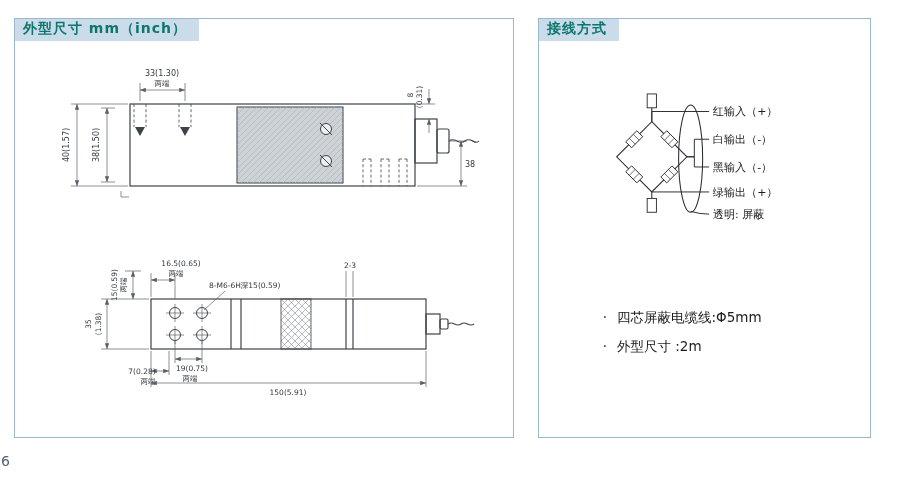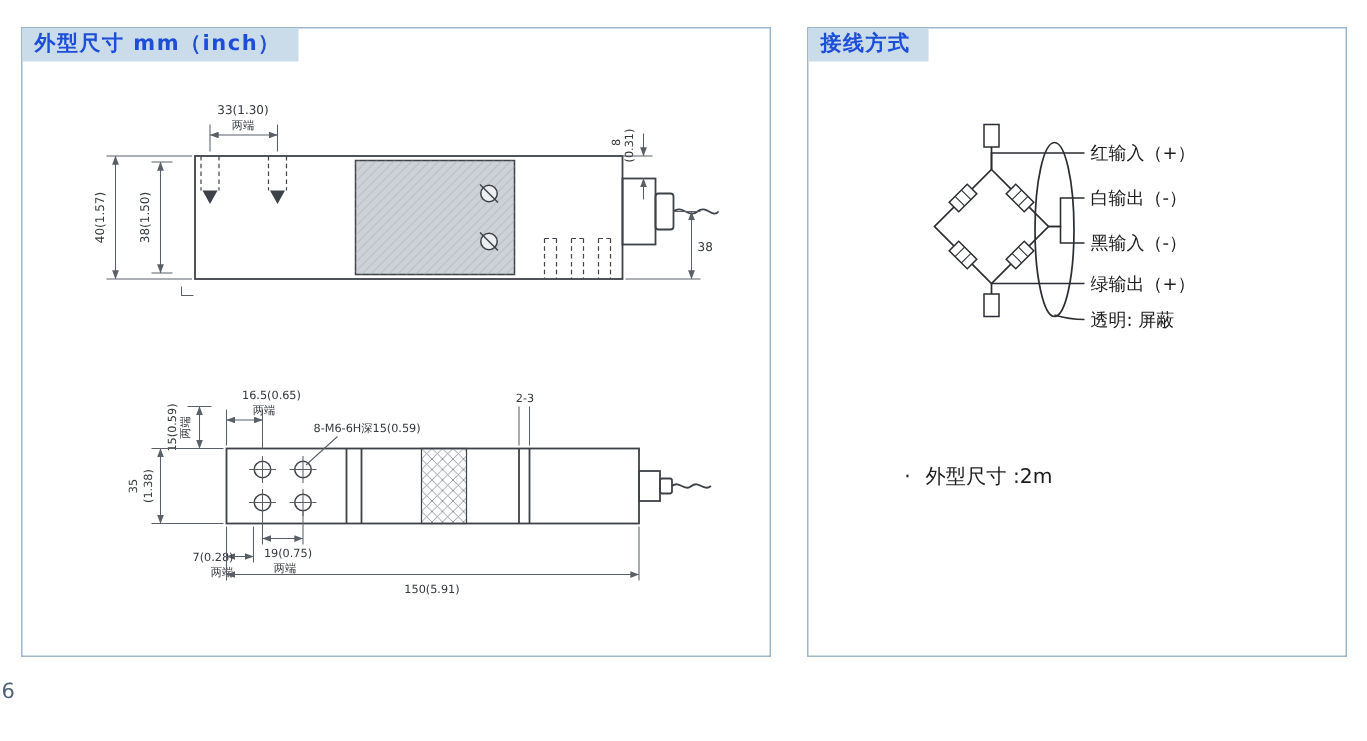--- a/index.html
+++ b/index.html
@@ -2,24 +2,24 @@
 <html><head>
 <meta charset="utf-8">
 <style>
   html,body{margin:0;padding:0;background:#ffffff;}
   .page{
     position:relative;width:911px;height:494px;background:#ffffff;overflow:hidden;
     font-family:"DejaVu Sans","Liberation Sans",sans-serif;color:#1a2430;
   }
   .panel{position:absolute;top:18px;height:420px;border:1px solid #9db8cd;background:#ffffff;box-sizing:border-box;}
   .panel-left{left:14px;width:500px;}
-  .panel-right{left:538px;width:360px;}
+  .panel-right{left:538px;width:333px;}
   .panel-header{
     position:absolute;top:0;left:0;display:inline-block;background:#cadcea;
-    padding:1px 12px 3px 8px;font-size:14px;font-weight:600;color:#1d4ed8;letter-spacing:1px;white-space:nowrap;
+    padding:1px 12px 3px 8px;font-size:14px;font-weight:600;color:#0f766e;letter-spacing:1px;white-space:nowrap;
   }
   .panel-svg{position:absolute;left:0;top:0;width:100%;height:100%;}
   svg text{font-family:"DejaVu Sans","Liberation Sans",sans-serif;fill:#33383d;}
   text.dim{font-size:8px;}
   text.dims{font-size:7.5px;}
   text.wire-lbl{font-size:12px;fill:#1c1c1c;}
   .ol{stroke:#3d4249;stroke-width:1.2;fill:none;}
   .th{stroke:#5a6068;stroke-width:0.7;fill:none;}
   .dm{stroke:#5a6068;stroke-width:0.7;fill:none;}
   .hid{stroke:#3d4249;stroke-width:0.8;fill:none;stroke-dasharray:3 2.2;}
@@ -278,19 +278,22 @@
 
       <text class="wire-lbl" x="188" y="87">红输入（+）</text>
       <text class="wire-lbl" x="188" y="117">白输出（-）</text>
       <text class="wire-lbl" x="188" y="147">黑输入（-）</text>
       <text class="wire-lbl" x="188" y="174">绿输出（+）</text>
       <text class="wire-lbl" x="188" y="198">透明: 屏蔽</text>
     </svg>
 
     <div class="notes">
       <div class="note">
+        <span class="bullet">·</span><span>四芯屏蔽电缆线:Φ5mm</span>
+      </div>
+      <div class="note">
         <span class="bullet">·</span><span>外型尺寸 :2m</span>
       </div>
     </div>
   </section>
 
   <div class="page-number">6</div>
 </div>
 
 </body></html>

